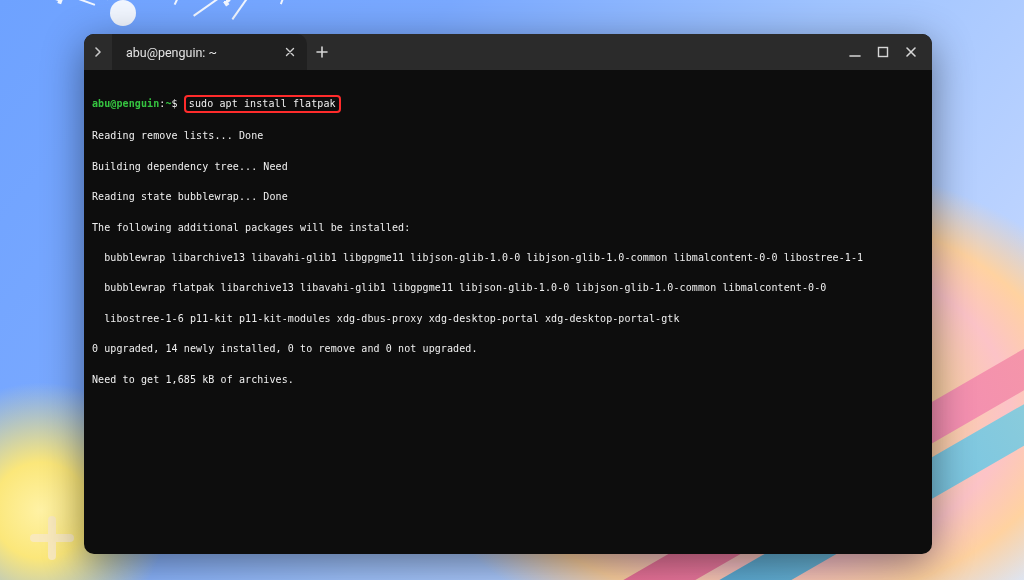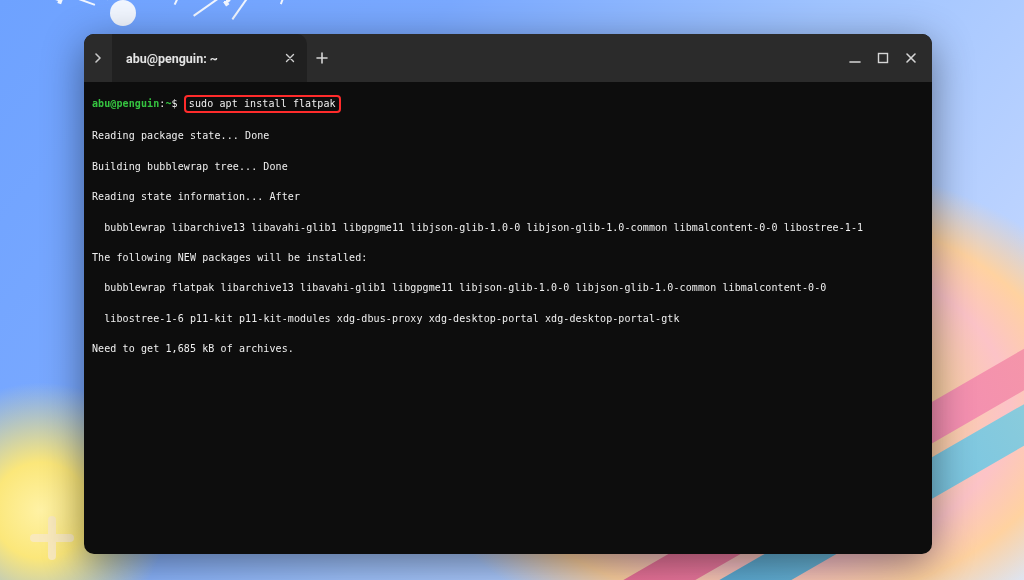--- a/index.html
+++ b/index.html
@@ -65,28 +65,27 @@
     position:absolute;
     left:84px; top:34px;
     width:848px; height:520px;
     background:#0d0d0d;
     border-radius:10px;
     box-shadow:0 10px 40px rgba(0,0,0,0.45);
     overflow:hidden;
     color:#e6e6e6;
   }
   .titlebar {
-    height:48px;
+    height:36px;
     background:#2b2b2b;
     display:flex;
     align-items:stretch;
     color:#dcdcdc;
     font-family:"Roboto","Segoe UI",Arial,sans-serif;
     font-size:12.5px;
-    font-weight:bold;
   }
   .chev {
     width:28px; display:flex;align-items:center;justify-content:center;
     color:#c9c9c9;
   }
   .tab {
     position:relative;
     display:flex; align-items:center; gap:8px;
     padding:0 10px 0 14px;
     background:#202020;
@@ -178,24 +177,25 @@
         <span class="wc">
           <svg width="12" height="12" viewBox="0 0 12 12">
               <path d="M2 2 L10 10 M10 2 L2 10" stroke="currentColor" stroke-width="1.6" stroke-linecap="round"></path>
             </svg>
         </span>
       </div>
     </div>
 
     <div class="term-body">
 <span class="line"><span class="prompt-user">abu@penguin</span><span class="prompt-sep">:</span><span class="prompt-user">~</span><span class="prompt-sep">$</span> <span class="hl-box">sudo apt install flatpak</span></span>
-<span class="line">Reading package state... Done</span>
-<span class="line">Building bubblewrap tree... Done</span>
-<span class="line">Reading state information... After</span>
+<span class="line">Reading remove lists... Done</span>
+<span class="line">Building dependency tree... Need</span>
+<span class="line">Reading state bubblewrap... Done</span>
+<span class="line">The following additional packages will be installed:</span>
 <span class="line">  <span>bubblewrap libarchive13 libavahi-glib1 libgpgme11 libjson-glib-1.0-0 libjson-glib-1.0-common libmalcontent-0-0 libostree-1-1</span></span>
-<span class="line">The following NEW packages will be installed:</span>
 <span class="line">  <span>bubblewrap flatpak libarchive13 libavahi-glib1 libgpgme11 libjson-glib-1.0-0 libjson-glib-1.0-common libmalcontent-0-0</span></span>
 <span class="line">  <span>libostree-1-6 p11-kit p11-kit-modules xdg-dbus-proxy xdg-desktop-portal xdg-desktop-portal-gtk</span></span>
+<span class="line">0 upgraded, 14 newly installed, 0 to remove and 0 not upgraded.</span>
 <span class="line">Need to get 1,685 kB of archives.</span>
 
     </div>
   </div>
 </div>
 
 </body></html>

